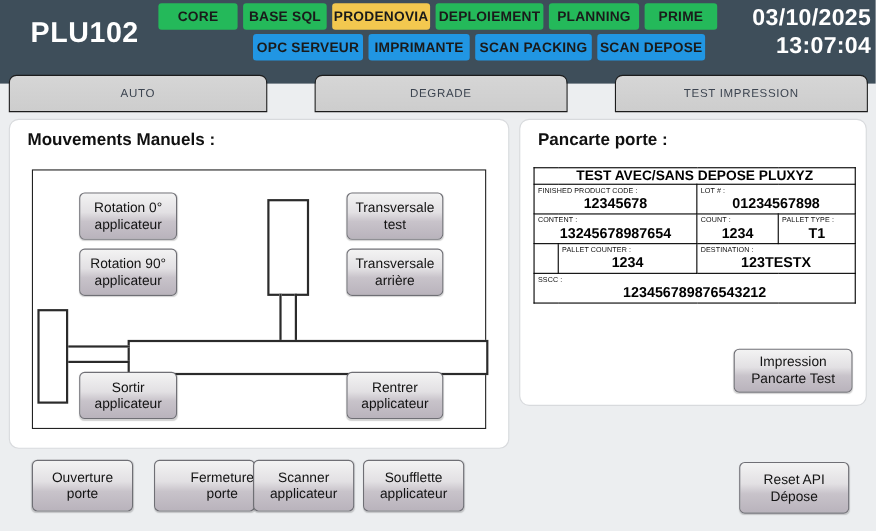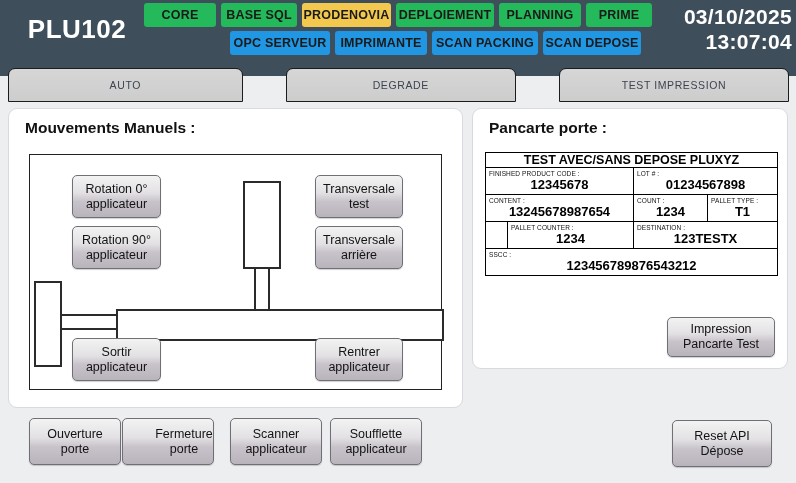--- a/index.html
+++ b/index.html
@@ -260,21 +260,21 @@
     <span>Impression</span>
     <span>Pancarte Test</span>
   </div>
 </div>
 
 <div id="bottom-row">
   <div class="btn3d bbtn" style="left:29px;">
     <span>Ouverture</span>
     <span>porte</span>
   </div>
-  <div class="btn3d bbtn" style="left:122px;padding-left:32px;">
+  <div class="btn3d bbtn" style="left:140px;padding-left:32px;">
     <span>Fermeture</span>
     <span>porte</span>
   </div>
   <div class="btn3d bbtn" style="left:230px;">
     <span>Scanner</span>
     <span>applicateur</span>
   </div>
   <div class="btn3d bbtn" style="left:330px;">
     <span>Soufflette</span>
     <span>applicateur</span>

